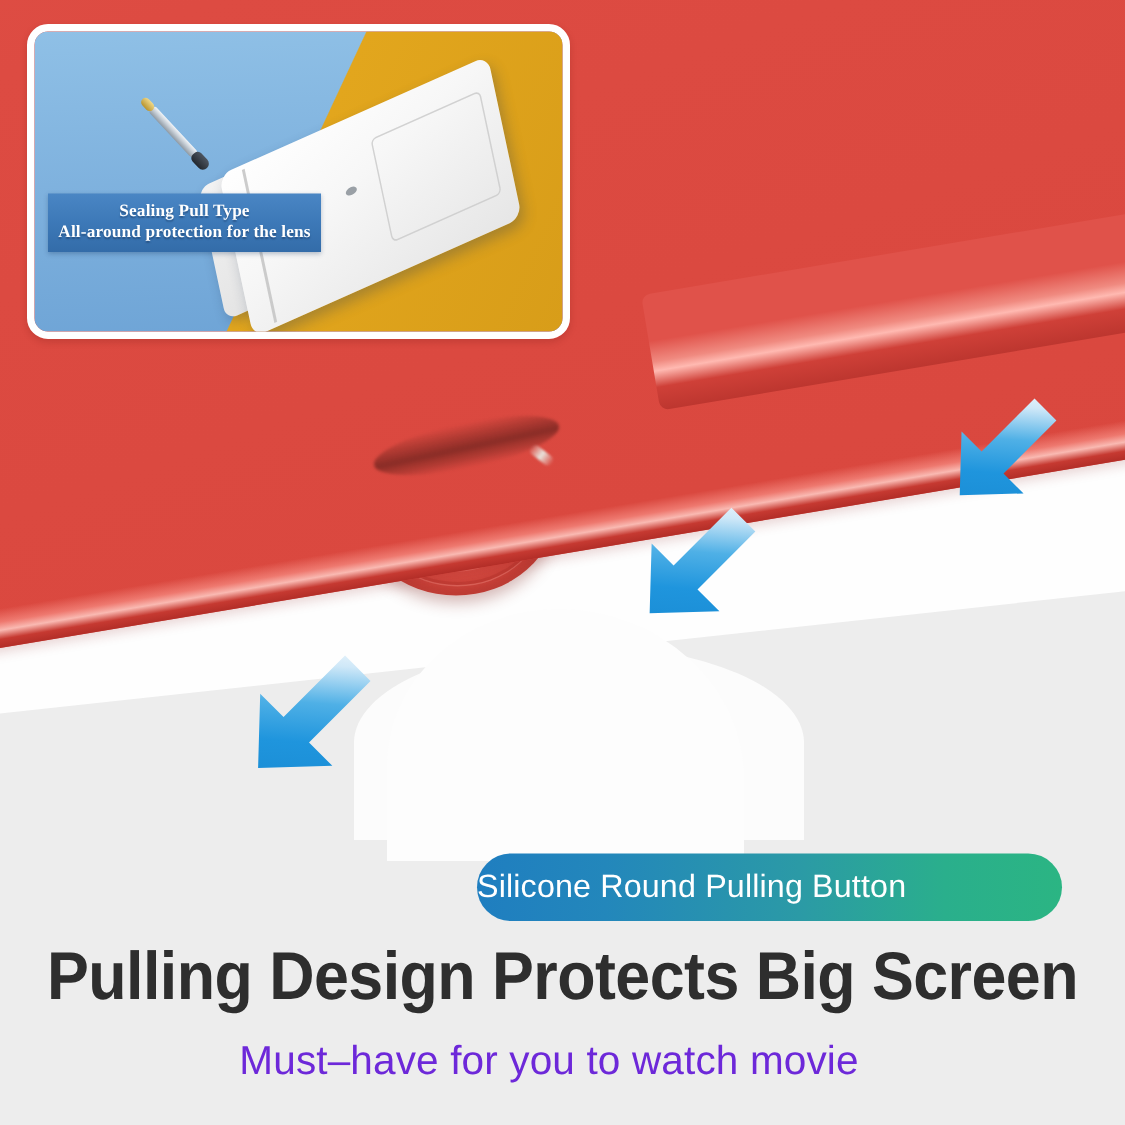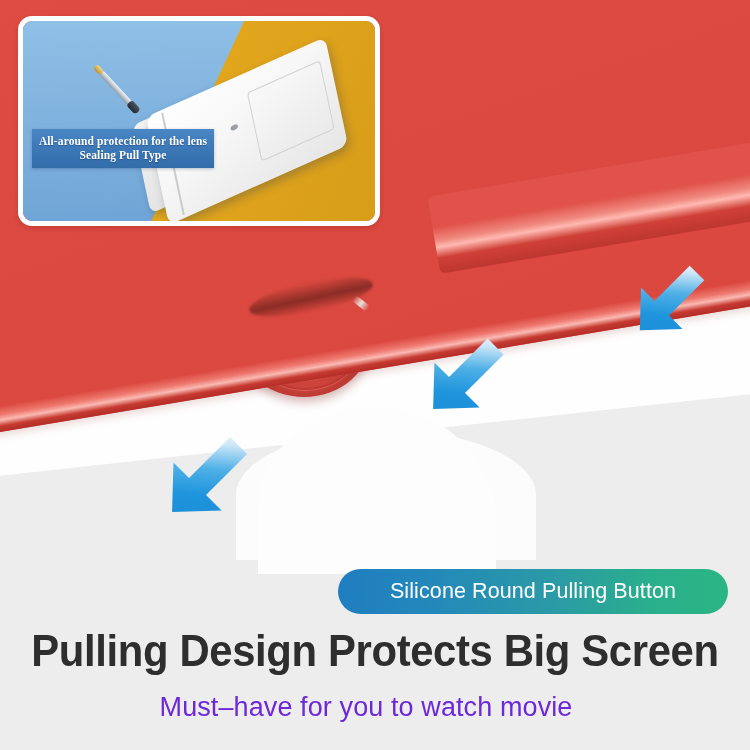--- a/index.html
+++ b/index.html
@@ -340,29 +340,29 @@
     font-weight: bold;
     font-size: 11.5px;
     line-height: 14px;
     letter-spacing: 0.1px;
     text-shadow: 0 1px 1px rgba(20,45,80,0.45);
     box-shadow: 0 1px 3px rgba(25,55,95,0.3);
   }
   .inset-caption div { white-space: nowrap; }
   .pill {
     position: absolute;
-    left: 338px;
+    left: 318px;
     top: 569px;
     width: 390px;
     height: 45px;
     border-radius: 23px;
     background: linear-gradient(to right, #1f7ec0 0%, #2387bb 22%, #2b9aa6 55%, #2aaf8c 80%, #2bb583 100%);
     display: flex;
     align-items: center;
-    justify-content: center;
+    justify-content: flex-start;
     box-sizing: border-box;
   }
   .pill-label {
     color: #ffffff;
     font-size: 21.5px;
     font-weight: 400;
     letter-spacing: 0.1px;
     white-space: nowrap;
   }
   .headline {
@@ -491,22 +491,22 @@
       <span class="inset-tablet-lens"></span>
     </div>
 
     <div class="inset-pen">
       <span class="pen-body"></span>
       <span class="pen-tip-dark"></span>
       <span class="pen-tip-gold"></span>
     </div>
 
     <div class="inset-caption">
+      <div>Sealing Pull Type</div>
       <div>All-around protection for the lens</div>
-      <div>Sealing Pull Type</div>
     </div>
   </div>
 
   <div class="pill">
     <span class="pill-label">Silicone Round Pulling Button</span>
   </div>
 
   <div class="headline">Pulling Design Protects Big Screen</div>
 
   <div class="subtitle">Must–have for you to watch movie</div>

